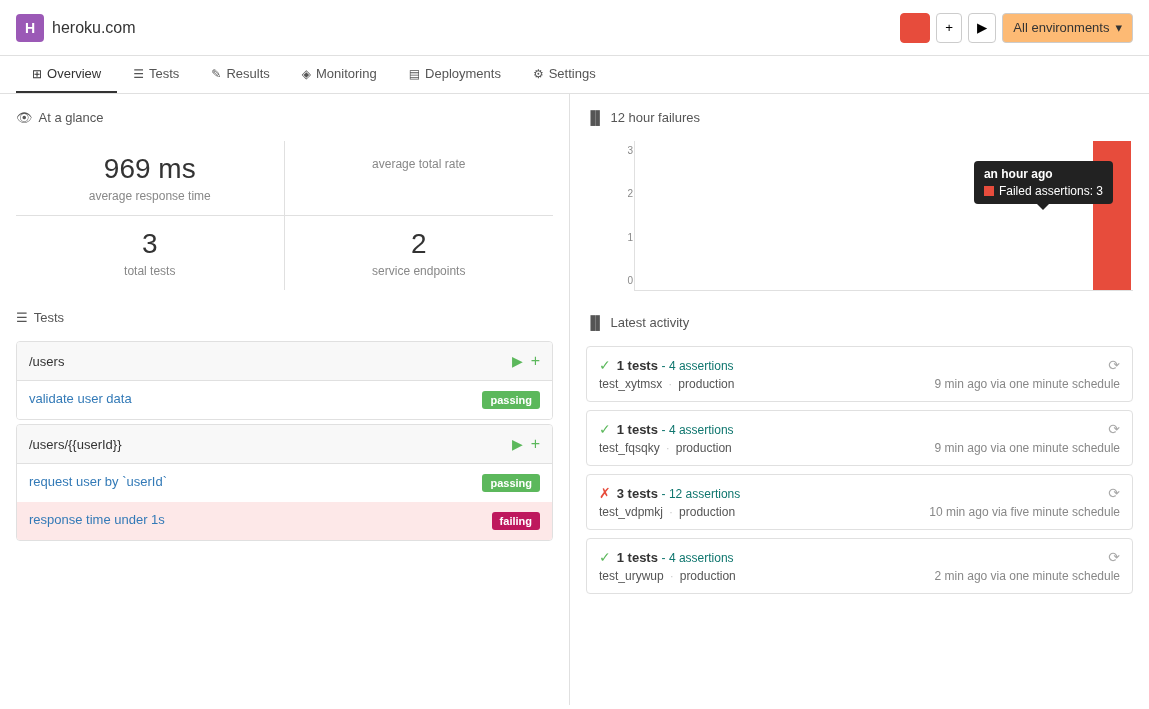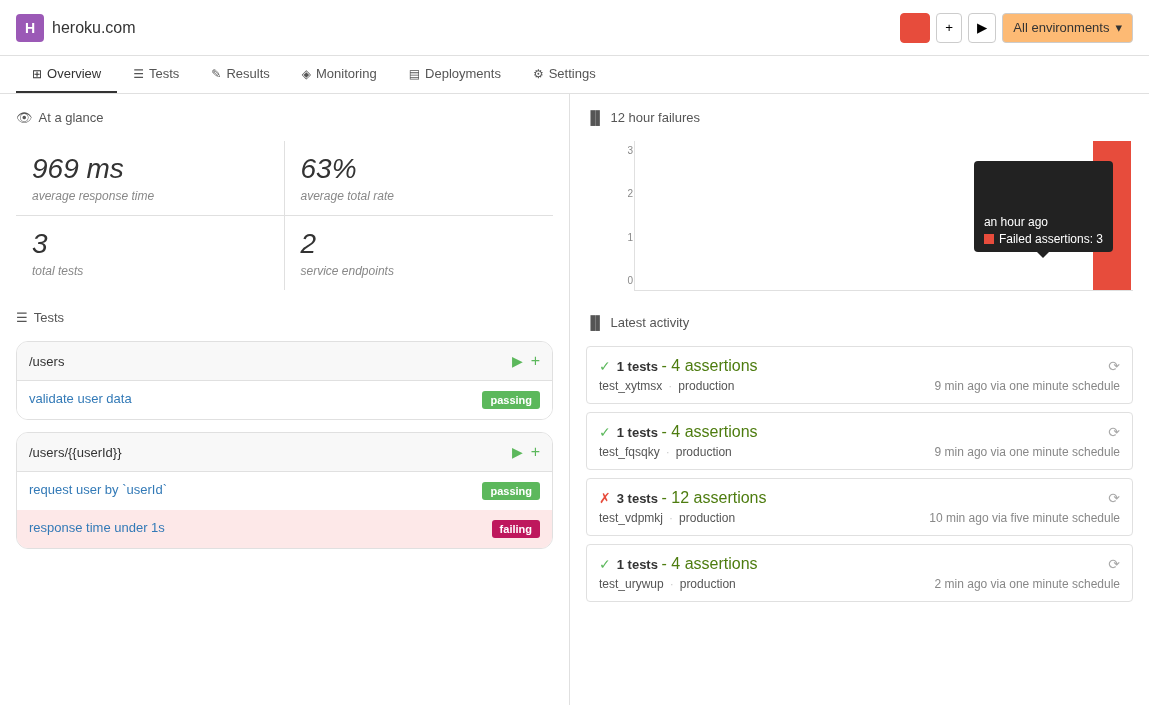--- a/index.html
+++ b/index.html
@@ -99,34 +99,34 @@
 
     
     .at-a-glance-grid {
       display: grid;
       grid-template-columns: 1fr 1fr;
       gap: 0;
       margin-bottom: 20px;
     }
     .stat-cell {
       padding: 12px 16px;
-      font-style: italic;
+      text-align: center;
     }
     .stat-cell:first-child { border-right: 1px solid #e0e0e0; border-bottom: 1px solid #e0e0e0; }
     .stat-cell:nth-child(2) { border-bottom: 1px solid #e0e0e0; }
     .stat-cell:nth-child(3) { border-right: 1px solid #e0e0e0; }
     .stat-value { font-size: 28px; font-weight: 300; color: #333; }
     .stat-label { font-size: 12px; color: #888; margin-top: 4px; }
 
     
     .tests-section { margin-top: 8px; }
     .endpoint-group {
       border: 1px solid #e0e0e0;
-      border-radius: 12px;
-      margin-bottom: 12px;
+      border-radius: 4px;
+      margin-bottom: 4px;
       overflow: hidden;
     }
     .endpoint-header {
       display: flex;
       align-items: center;
       justify-content: space-between;
       padding: 10px 12px;
       background: #f8f8f8;
       border-bottom: 1px solid #e0e0e0;
     }
@@ -218,21 +218,21 @@
       display: flex;
       align-items: center;
       justify-content: space-between;
       margin-bottom: 4px;
     }
     .activity-left { display: flex; align-items: center; gap: 6px; }
     .activity-check { color: #5cb85c; font-size: 14px; }
     .activity-x { color: #e74c3c; font-size: 14px; }
     .activity-tests { font-size: 13px; }
     .activity-tests strong { font-weight: 600; }
-    .activity-assertions { color: #4d7c0f; font-size: 16px; }
+    .activity-assertions { color: #0f766e; font-size: 12px; }
     .activity-refresh { color: #aaa; font-size: 14px; cursor: pointer; }
     .activity-row2 {
       display: flex;
       align-items: flex-end;
       justify-content: space-between;
       font-size: 12px;
       color: #888;
     }
     .activity-meta { display: flex; align-items: center; gap: 6px; }
     .activity-test-name { color: #555; }
@@ -295,21 +295,20 @@
       <span>👁</span>
       <span>At a glance</span>
     </div>
 
     <div class="at-a-glance-grid">
       <div class="stat-cell">
         <div class="stat-value">969 ms</div>
         <div class="stat-label">average response time</div>
       </div>
       <div class="stat-cell">
-        <div class="stat-value">63%</div>
         <div class="stat-label">average total rate</div>
       </div>
       <div class="stat-cell">
         <div class="stat-value">3</div>
         <div class="stat-label">total tests</div>
       </div>
       <div class="stat-cell">
         <div class="stat-value">2</div>
         <div class="stat-label">service endpoints</div>
       </div>
@@ -384,21 +383,21 @@
               <div style="flex: 1 1 0%; display: flex; align-items: flex-end; justify-content: center; height: 100%;"></div>
               <div style="flex: 1 1 0%; display: flex; align-items: flex-end; justify-content: center; height: 100%;"></div>
               <div style="flex: 1 1 0%; display: flex; align-items: flex-end; justify-content: center; height: 100%;"></div>
               <div style="flex: 1 1 0%; display: flex; align-items: flex-end; justify-content: center; height: 100%;"></div>
               <div style="flex: 1 1 0%; display: flex; align-items: flex-end; justify-content: center; height: 100%;">
                 <div style="width: 100%; height: 100%; background: rgb(231, 76, 60);"></div>
               </div>
             </div>
 
           <div class="tooltip-box">
-            <div style="font-weight:400; margin-bottom:3px;margin-top:48px;">an hour ago</div>
+            <div style="font-weight:700; margin-bottom:3px;">an hour ago</div>
             <div class="tooltip-row">
               <span class="tooltip-red-sq"></span>
               <span>Failed assertions: 3</span>
             </div>
           </div>
         </div>
 
       </div>
     </div>
 

